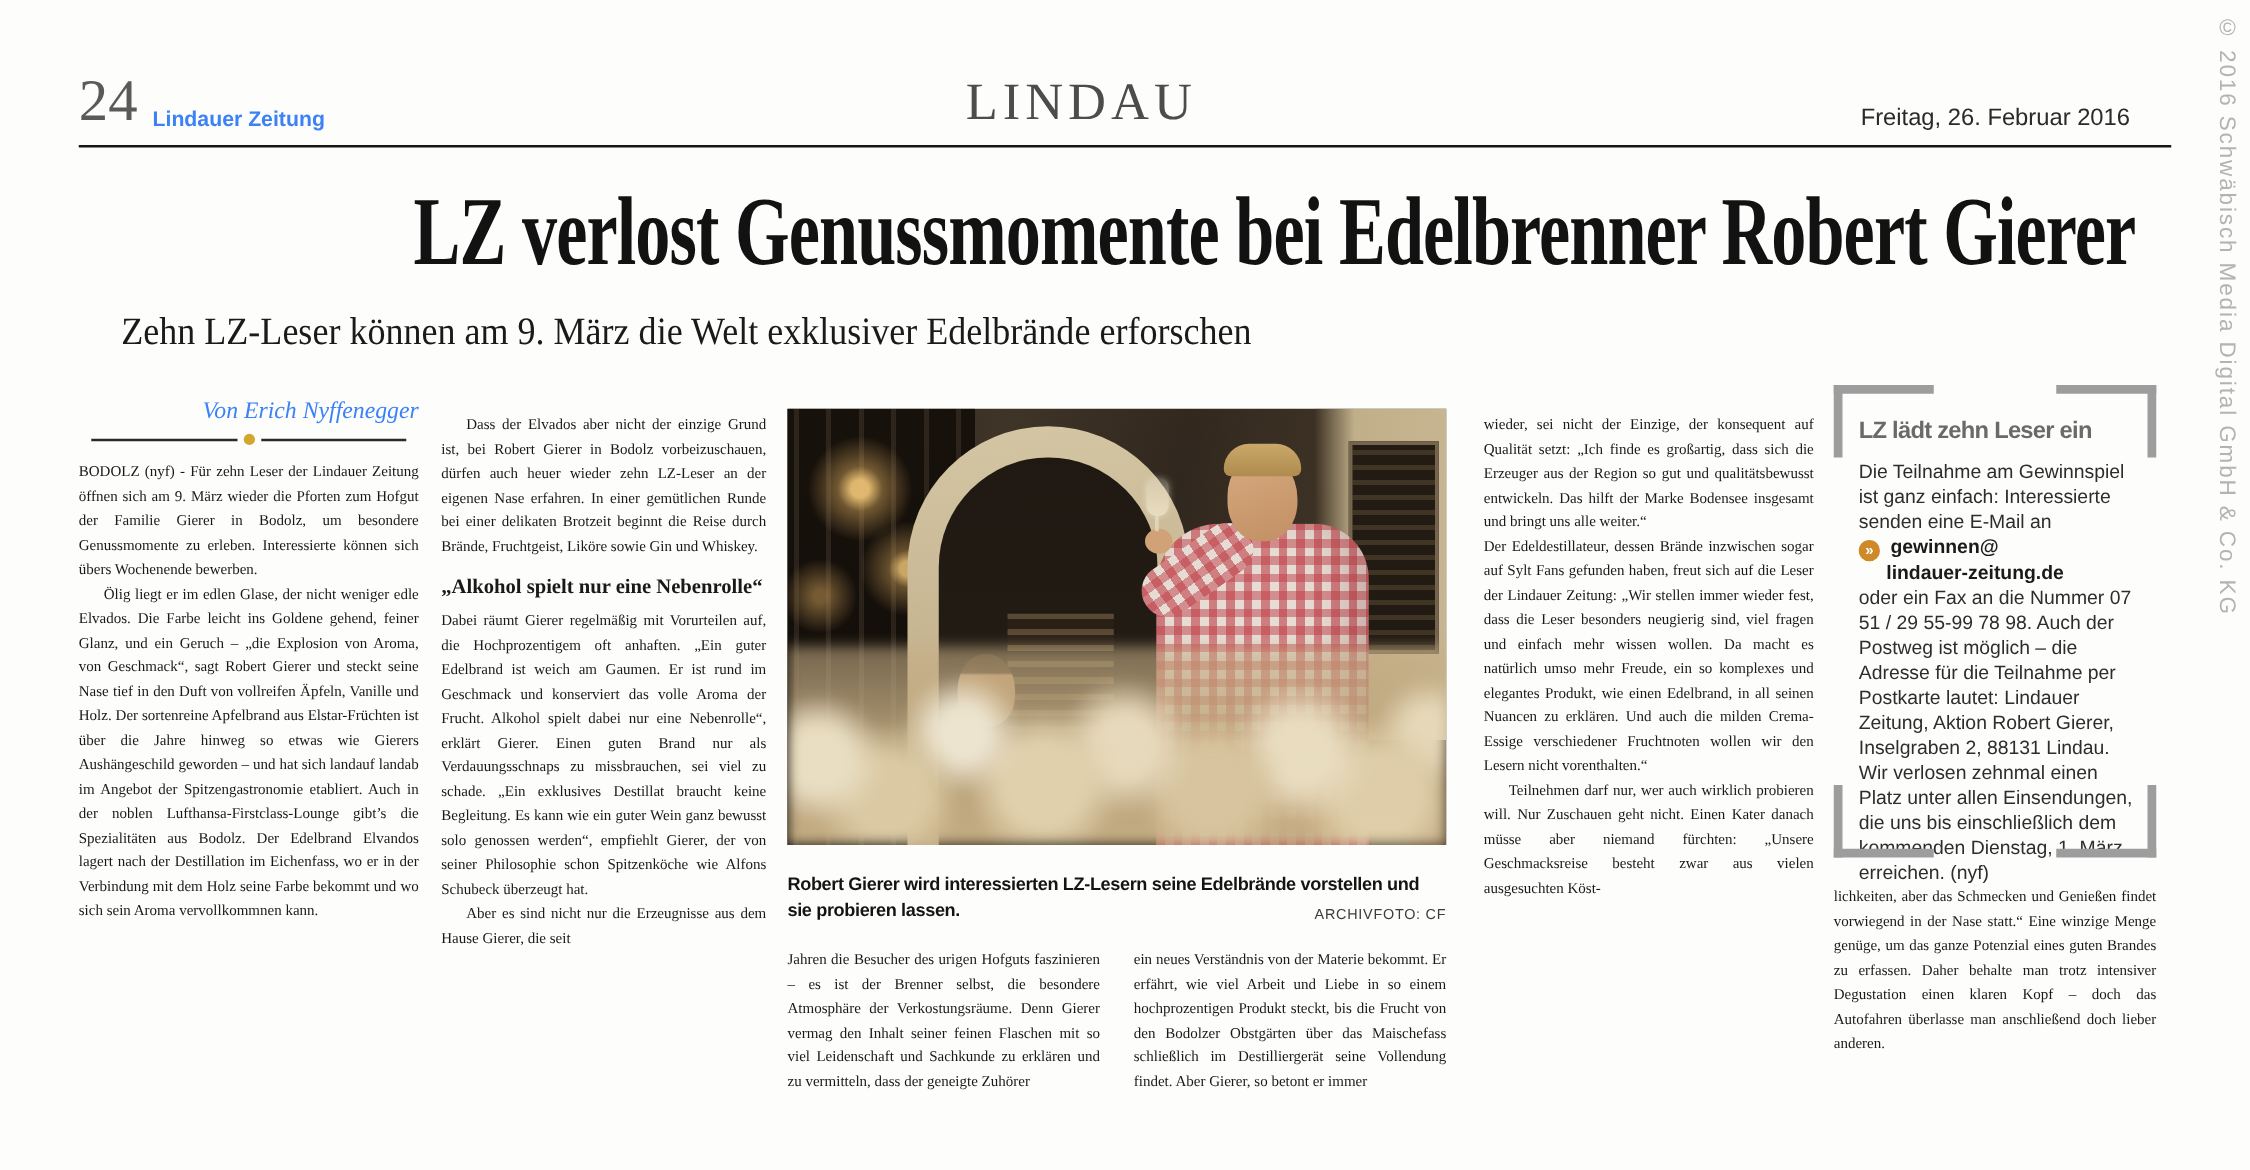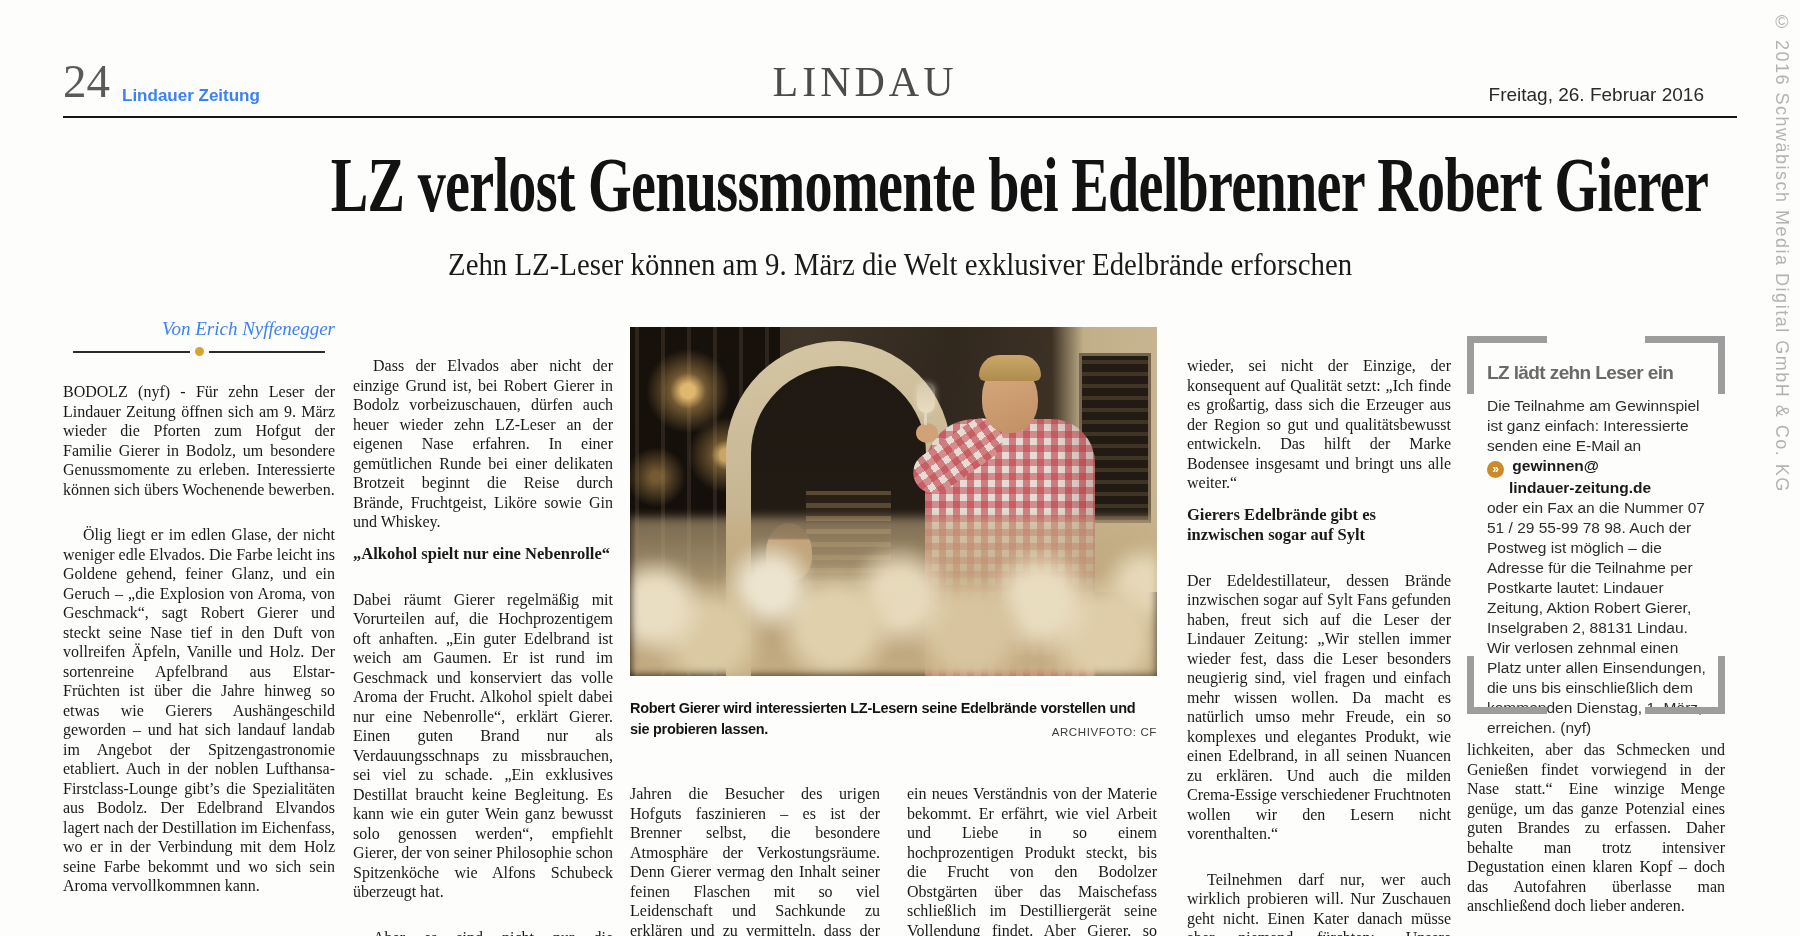--- a/index.html
+++ b/index.html
@@ -12,38 +12,38 @@
   .masthead-name { position:absolute; left:122px; top:86px; font:bold 17px "Liberation Sans", sans-serif; color:#3b82f6; }
   .section-title { position:absolute; left:0; right:70px; top:58px; text-align:center;
                    font-size:42px; letter-spacing:4px; color:#4c4c4c; }
   .page-date { position:absolute; right:96px; top:84px; font:19px "Liberation Sans", sans-serif; color:#2a2a2a; }
   .header-rule { position:absolute; left:63px; top:116px; width:1674px; height:2px; background:#161616; }
 
   
   .headline { position:absolute; left:63px; top:144px; width:1674px; text-align:center; }
   .headline .inner { display:inline-block; white-space:nowrap; transform:scaleX(.72); transform-origin:50% 50%;
                      font-weight:bold; font-size:78px; line-height:1.05; letter-spacing:-1px; color:#121212; }
-  .subheadline { position:absolute; left:63px; top:248px; width:1674px; text-align:center; }
+  .subheadline { position:absolute; left:63px; top:248px; width:1674px; }
   .subheadline .inner { display:inline-block; white-space:nowrap; transform:scaleX(.93); transform-origin:50% 50%;
                         font-size:31px; line-height:1.1; color:#1a1a1a; }
 
   
   .col { position:absolute; }
   .col1 { left:63px;  top:318px; width:272px; }
   .col2 { left:353px; top:330px; width:260px; }
   .photoblock { left:630px; top:327px; width:527px; }
   .col5 { left:1187px; top:330px; width:264px; }
-  .col6 { left:1467px; top:336px; width:258px; }
+  .col6 { left:1467px; top:308px; width:258px; }
 
   .byline { text-align:right; font-style:italic; font-size:19px; color:#3b82f6; margin-bottom:7px; }
   .byline-rule { display:flex; align-items:center; margin:0 10px 12px 10px; }
   .byline-rule .line { flex:1; height:2px; background:#2b2b2b; }
   .byline-rule .dot { width:9px; height:9px; border-radius:50%; background:#d2a62f; margin:0 5px; }
 
-  .bodyp { font-size:16px; line-height:19.5px; text-align:justify; hyphens:auto;margin-top:26px; -webkit-hyphens:auto; }
+  .bodyp { font-size:12px; line-height:19.5px; text-align:justify; hyphens:auto; -webkit-hyphens:auto; }
   .bodyp.ind { text-indent:20px; }
   .subhead { font-weight:bold; font-size:16.5px; line-height:20px; margin:12px 0 8px 0; }
 
   
   .photo { position:relative; width:527px; height:349px; overflow:hidden;
            background:linear-gradient(100deg,#26201a 0%,#3a3127 30%,#2c241d 55%,#4a3d2e 100%); }
   .photo div { position:absolute; }
   .ph-gate { left:0; top:0; width:150px; height:349px;
     background:
       radial-gradient(circle at 58px 64px,  rgba(244,200,120,.95) 0 7px, rgba(230,180,100,.45) 18px, transparent 42px),
@@ -190,21 +190,20 @@
         <p class="bodyp">Jahren die Besucher des urigen Hofguts faszinieren – es ist der Brenner selbst, die besondere Atmosphäre der Verkostungsräume. Denn Gierer vermag den Inhalt seiner feinen Flaschen mit so viel Leidenschaft und Sachkunde zu erklären und zu vermitteln, dass der geneigte Zuhörer</p>
       </div>
       <div class="ucol">
         <p class="bodyp">ein neues Verständnis von der Materie bekommt. Er erfährt, wie viel Arbeit und Liebe in so einem hochprozentigen Produkt steckt, bis die Frucht von den Bodolzer Obstgärten über das Maischefass schließlich im Destilliergerät seine Vollendung findet. Aber Gierer, so betont er immer</p>
       </div>
     </div>
   </div>
 
   <div class="col col5">
     <p class="bodyp">wieder, sei nicht der Einzige, der konsequent auf Qualität setzt: „Ich finde es großartig, dass sich die Erzeuger aus der Region so gut und qualitätsbewusst entwickeln. Das hilft der Marke Bodensee insgesamt und bringt uns alle weiter.“</p>
-    <p class="subhead">Gierers Edelbrände gibt es inzwischen sogar auf Sylt</p>
     <p class="bodyp">Der Edeldestillateur, dessen Brände inzwischen sogar auf Sylt Fans gefunden haben, freut sich auf die Leser der Lindauer Zeitung: „Wir stellen immer wieder fest, dass die Leser besonders neugierig sind, viel fragen und einfach mehr wissen wollen. Da macht es natürlich umso mehr Freude, ein so komplexes und elegantes Produkt, wie einen Edelbrand, in all seinen Nuancen zu erklären. Und auch die milden Crema-Essige verschiedener Fruchtnoten wollen wir den Lesern nicht vorenthalten.“</p>
     <p class="bodyp ind">Teilnehmen darf nur, wer auch wirklich probieren will. Nur Zuschauen geht nicht. Einen Kater danach müsse aber niemand fürchten: „Unsere Geschmacksreise besteht zwar aus vielen ausgesuchten Köst-</p>
   </div>
 
   <div class="col col6">
     <div class="infobox">
       <span class="brk tl"></span>
       <span class="brk tr"></span>
       <span class="brk bl"></span>
       <span class="brk br"></span>

